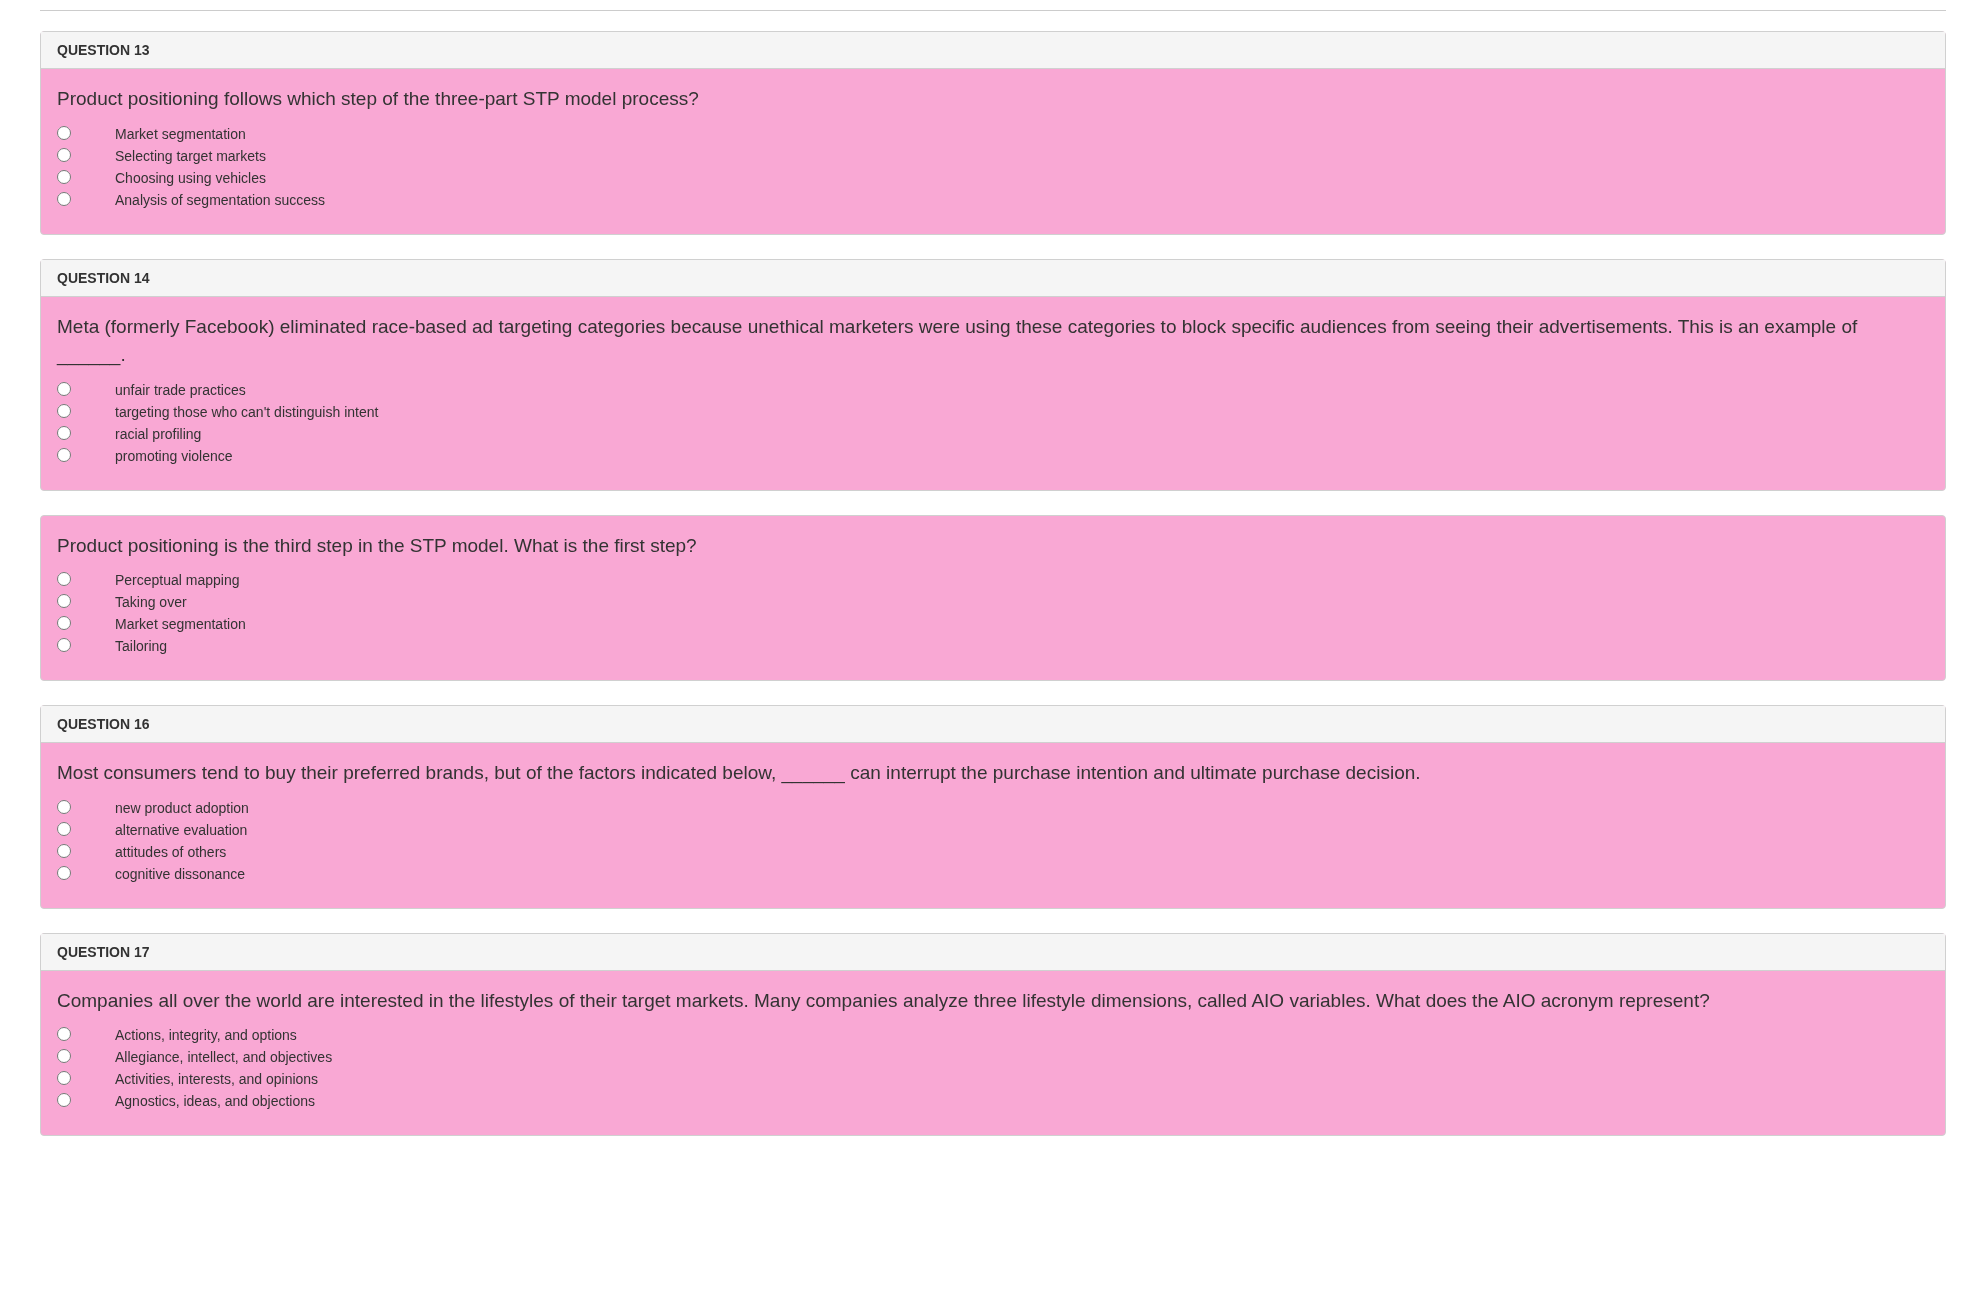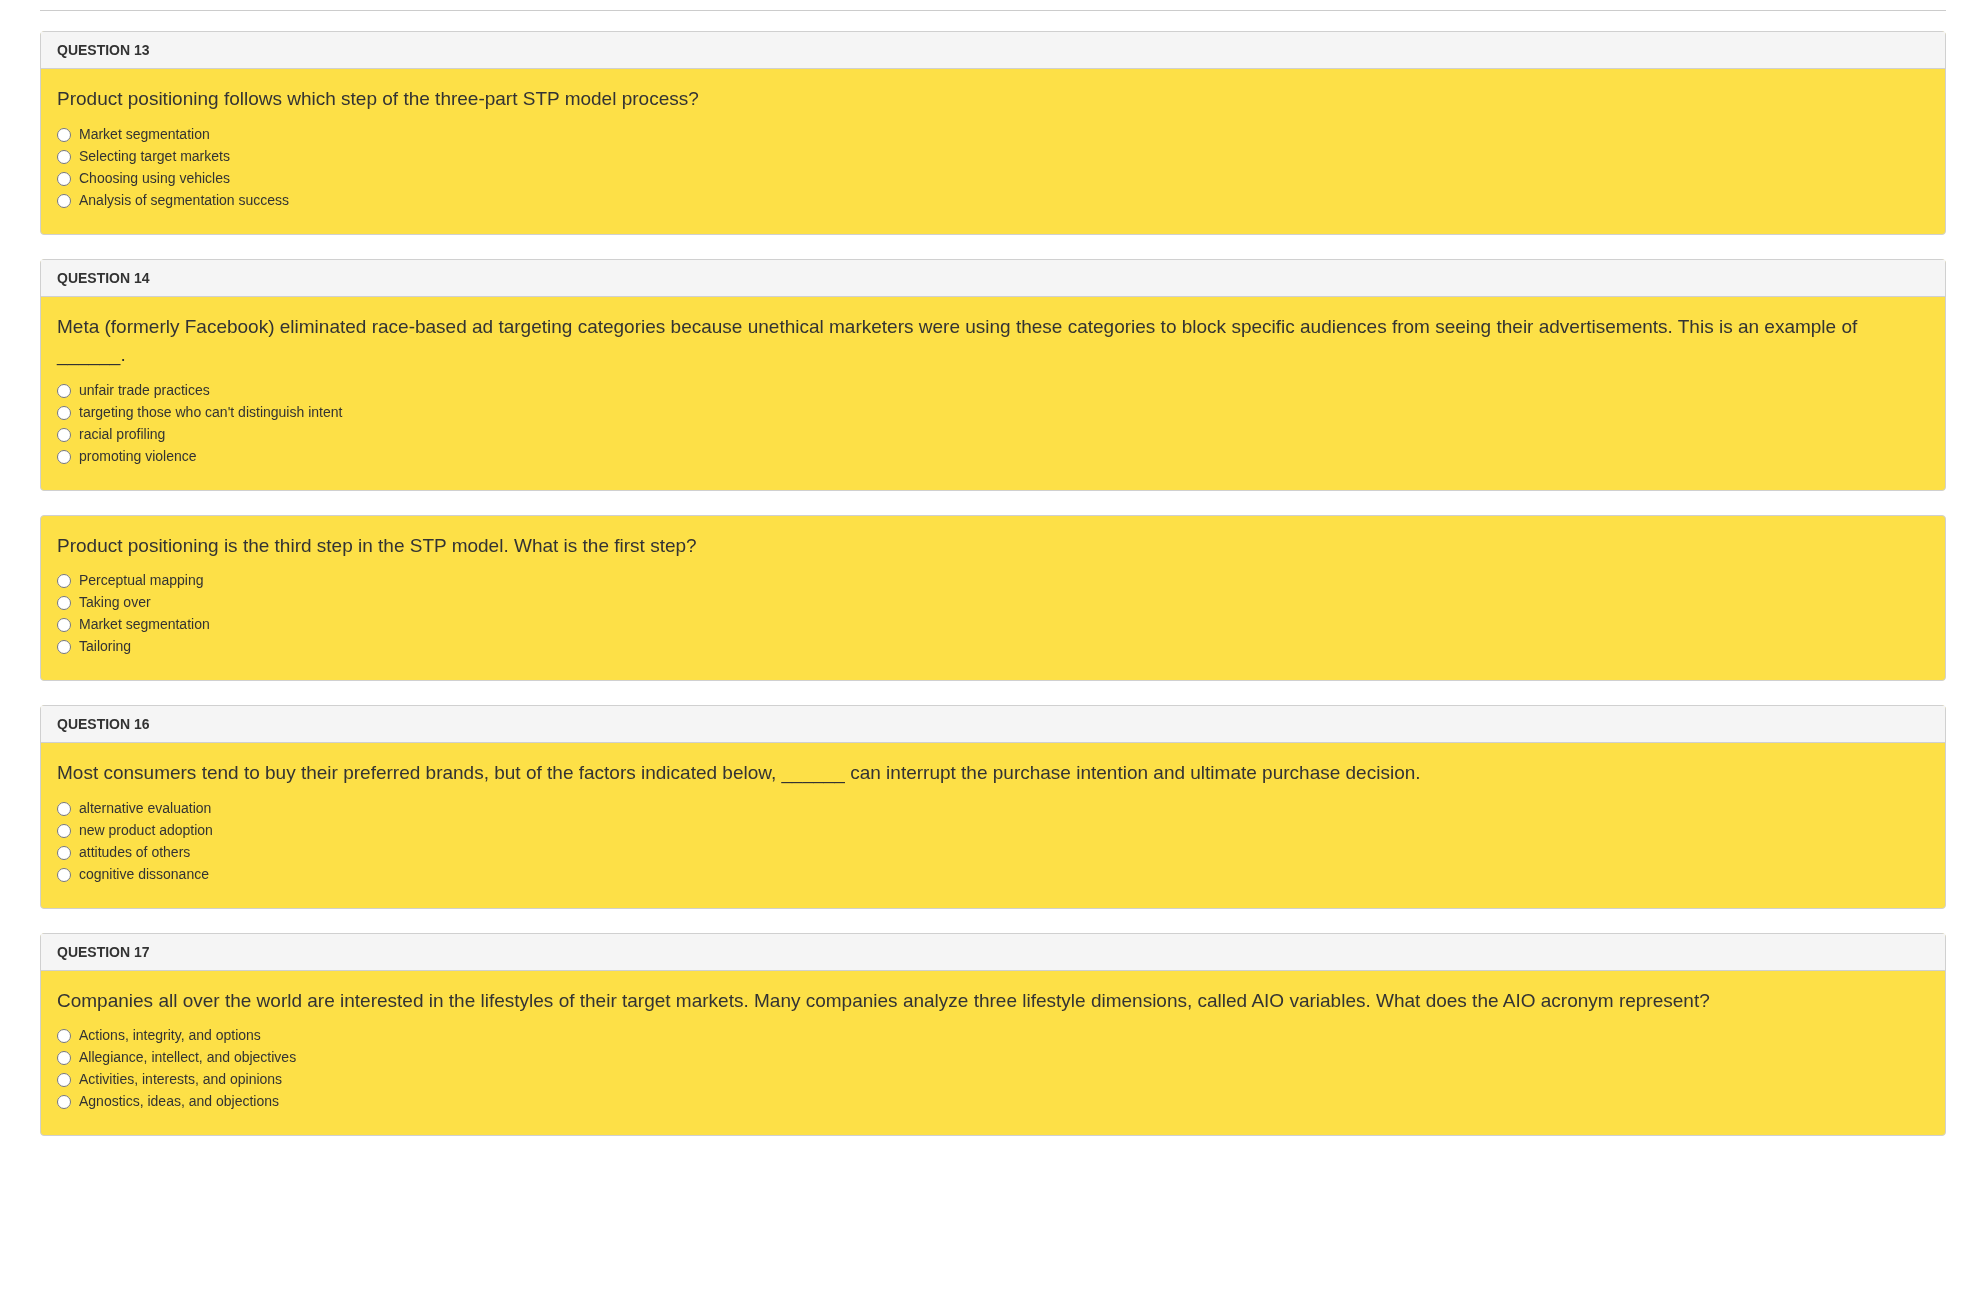--- a/index.html
+++ b/index.html
@@ -19,21 +19,21 @@
     .page-container {
       max-width: 1986px;
       background: #ffffff;
       padding: 10px 40px 40px 40px;
     }
 
     .question-block {
       border: 1px solid #d0d0d0;
       border-radius: 4px;
       margin-bottom: 24px;
-      background: #fde047;
+      background: #f9a8d4;
     }
 
     .question-header {
       background-color: #f5f5f5;
       border-bottom: 1px solid #d0d0d0;
       padding: 10px 16px;
       font-weight: bold;
       font-size: 14px;
     }
 
@@ -48,23 +48,24 @@
     }
 
     .options-list {
       list-style: none;
       padding: 0;
       margin: 0;
     }
 
     .options-list li {
       display: flex;
-      align-items: flex-end;
+      align-items: flex-start;
       margin-bottom: 6px;
       font-size: 14px;
+      gap: 36px;
     }
 
     .options-list li input[type="radio"] {
       margin-right: 8px;
       width: 14px;
       height: 14px;
       flex-shrink: 0;
       cursor: pointer;
     }
 
@@ -155,25 +156,25 @@
           </ul>
         </div>
       </div>
       <div class="question-block">
         <div class="question-header">QUESTION 16</div>
         <div class="question-body">
           <div class="question-text">Most consumers tend to buy their preferred brands, but of the factors indicated below, ______ can interrupt the purchase intention and ultimate purchase decision.</div>
           <ul class="options-list">
             <li>
               <input type="radio" name="q16" style="">
+              <span class="option-label">new product adoption</span>
+            </li>
+            <li>
+              <input type="radio" name="q16" style="">
               <span class="option-label">alternative evaluation</span>
-            </li>
-            <li>
-              <input type="radio" name="q16" style="">
-              <span class="option-label">new product adoption</span>
             </li>
             <li>
               <input type="radio" name="q16" style="">
               <span class="option-label">attitudes of others</span>
             </li>
             <li>
               <input type="radio" name="q16" style="">
               <span class="option-label">cognitive dissonance</span>
             </li>
           </ul>

